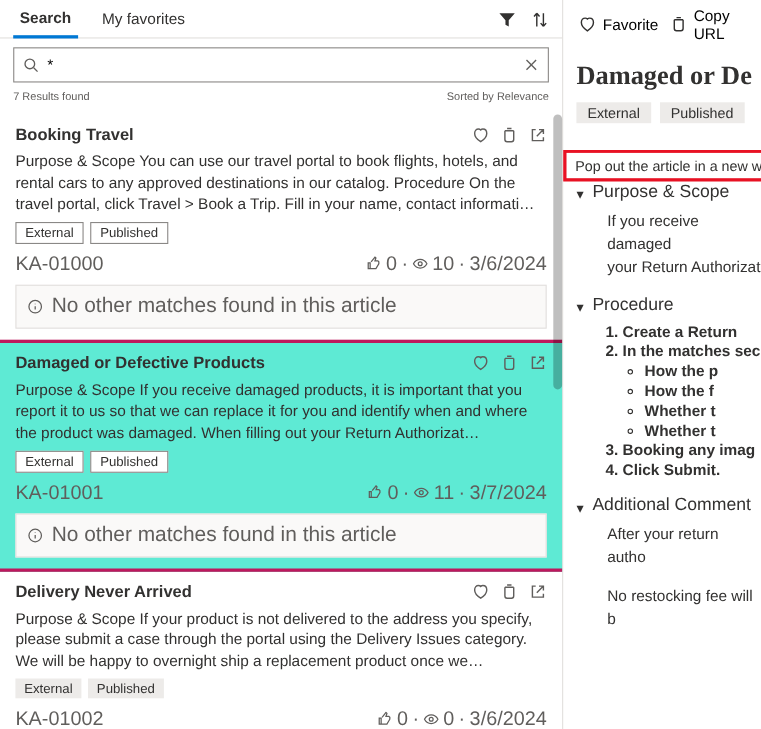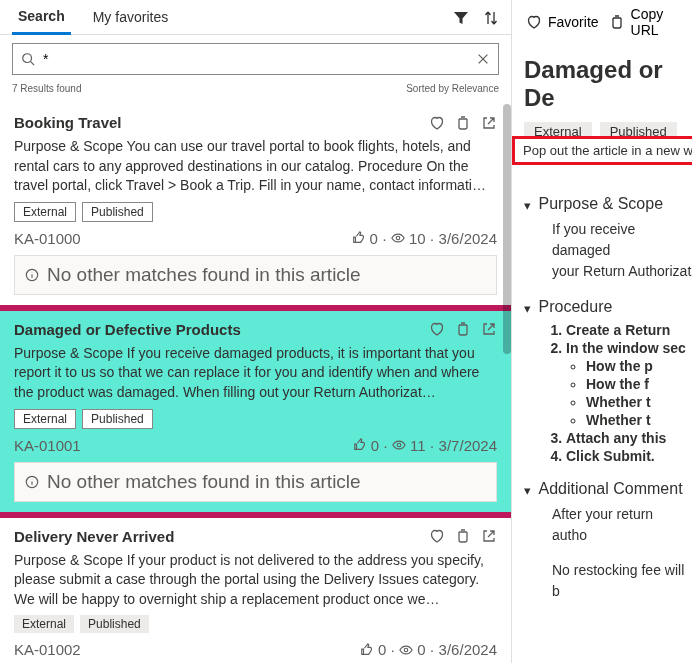--- a/index.html
+++ b/index.html
@@ -72,21 +72,21 @@
     font-size: 10px;
   }
   
   .results {
     overflow-y: auto;
     flex: 1;
     padding-top: 2px;
   }
   .card {
     padding: 10px 14px 10px 14px;
-    border-bottom: 6px solid #be185d;
+    border-bottom: 3px solid #be185d;
   }
   .card.selected { background: #5eead4; }
   .card-title-row {
     display: flex;
     justify-content: space-between;
     align-items: center;
     margin-bottom: 6px;
   }
   .card-title {
     font-weight: 600;
@@ -108,21 +108,21 @@
   }
   .tag.outline {
     background: #fff;
     border: 1px solid #8a8886;
     color: #323130;
   }
   .meta-row {
     display: flex;
     justify-content: space-between;
     color: #605e5c;
-    font-size: 15px;
+    font-size: 18px;
     margin-bottom: 8px;
   }
   .meta-right { display: flex; align-items: center; gap: 4px; }
   .nomatch {
     background: #faf9f8;
     border: 1px solid #e1dfdd;
     padding: 8px 10px;
     color: #605e5c;
     display: flex;
     align-items: center;
@@ -132,20 +132,21 @@
   
   .right-actions { display: flex; gap: 10px; align-items: center; padding-left: 2px; }
   .right-action {
     display: flex; align-items: center; gap: 6px;
     font-size: 14px; color: #000000; cursor: pointer;
   }
   .article-title {
     font-size: 24px;
     font-weight: 600;
     margin: 18px 0 10px 0;
+    font-family: Liberation Serif, serif;
   }
   .article-tags { display: flex; gap: 8px; margin-bottom: 10px; }
   .pill {
     background: #edebe9;
     padding: 2px 10px;
     font-size: 13px;
     color: #323130;
   }
   .tooltip-callout {
     position: absolute;
@@ -443,29 +444,29 @@
     <div>If you receive damaged</div>
     <div>your Return Authorizat</div>
   </div>
 
   <div class="section-head">
     <span class="chev">▾</span>
     <span>Procedure</span>
   </div>
   <ol class="proc">
     <li><span>Create a Return </span></li>
-    <li><span>In the window sec</span>
+    <li><span>In the matches sec</span>
       <ul class="sub">
         <li><span>How the p</span></li>
         <li><span>How the f</span></li>
         <li><span>Whether t</span></li>
         <li><span>Whether t</span></li>
       </ul>
     </li>
-    <li><span>Attach any this</span></li>
+    <li><span>Booking any imag</span></li>
     <li><span>Click </span><b>Submit</b><span>.</span></li>
   </ol>
 
   <div class="section-head">
     <span class="chev">▾</span>
     <span>Additional Comment</span>
   </div>
   <div class="section-body">
     <div style="margin-bottom:14px">After your return autho</div>
     <div>No restocking fee will b</div>

